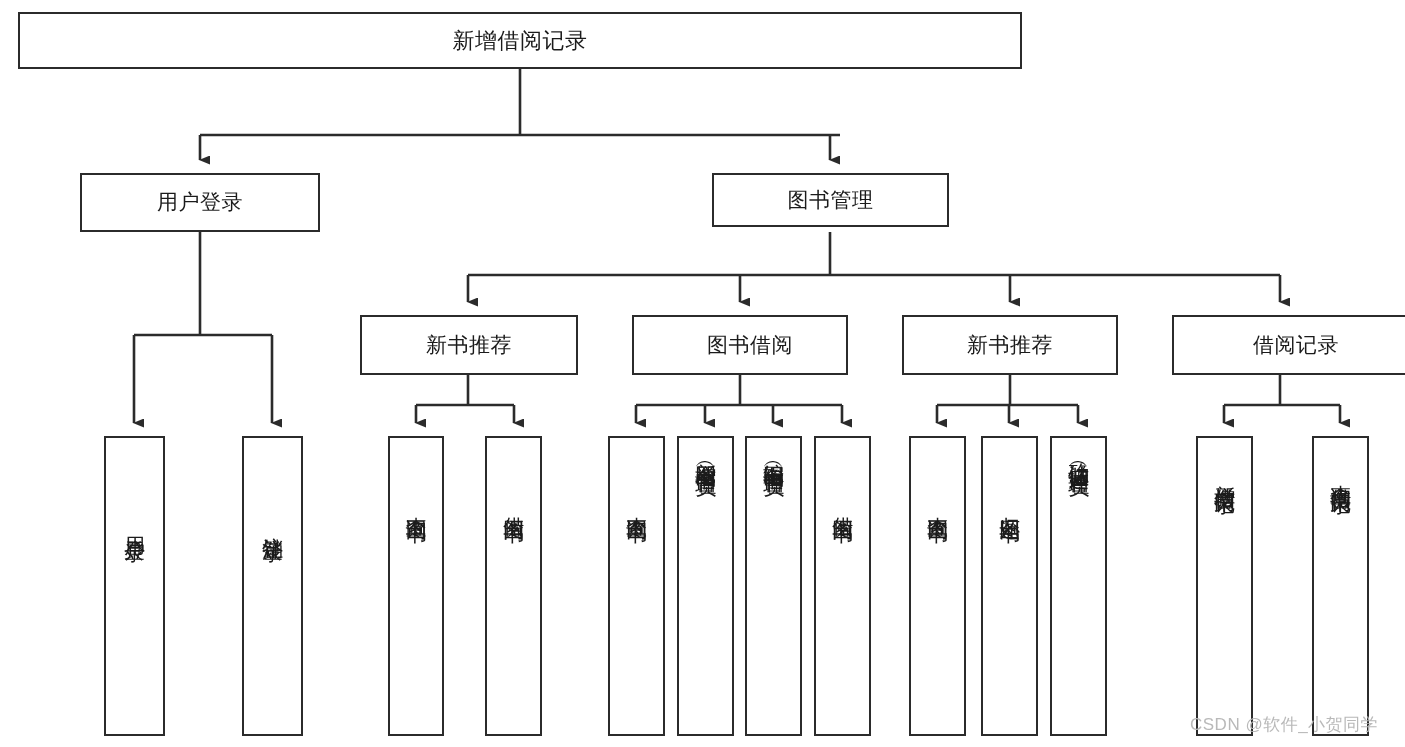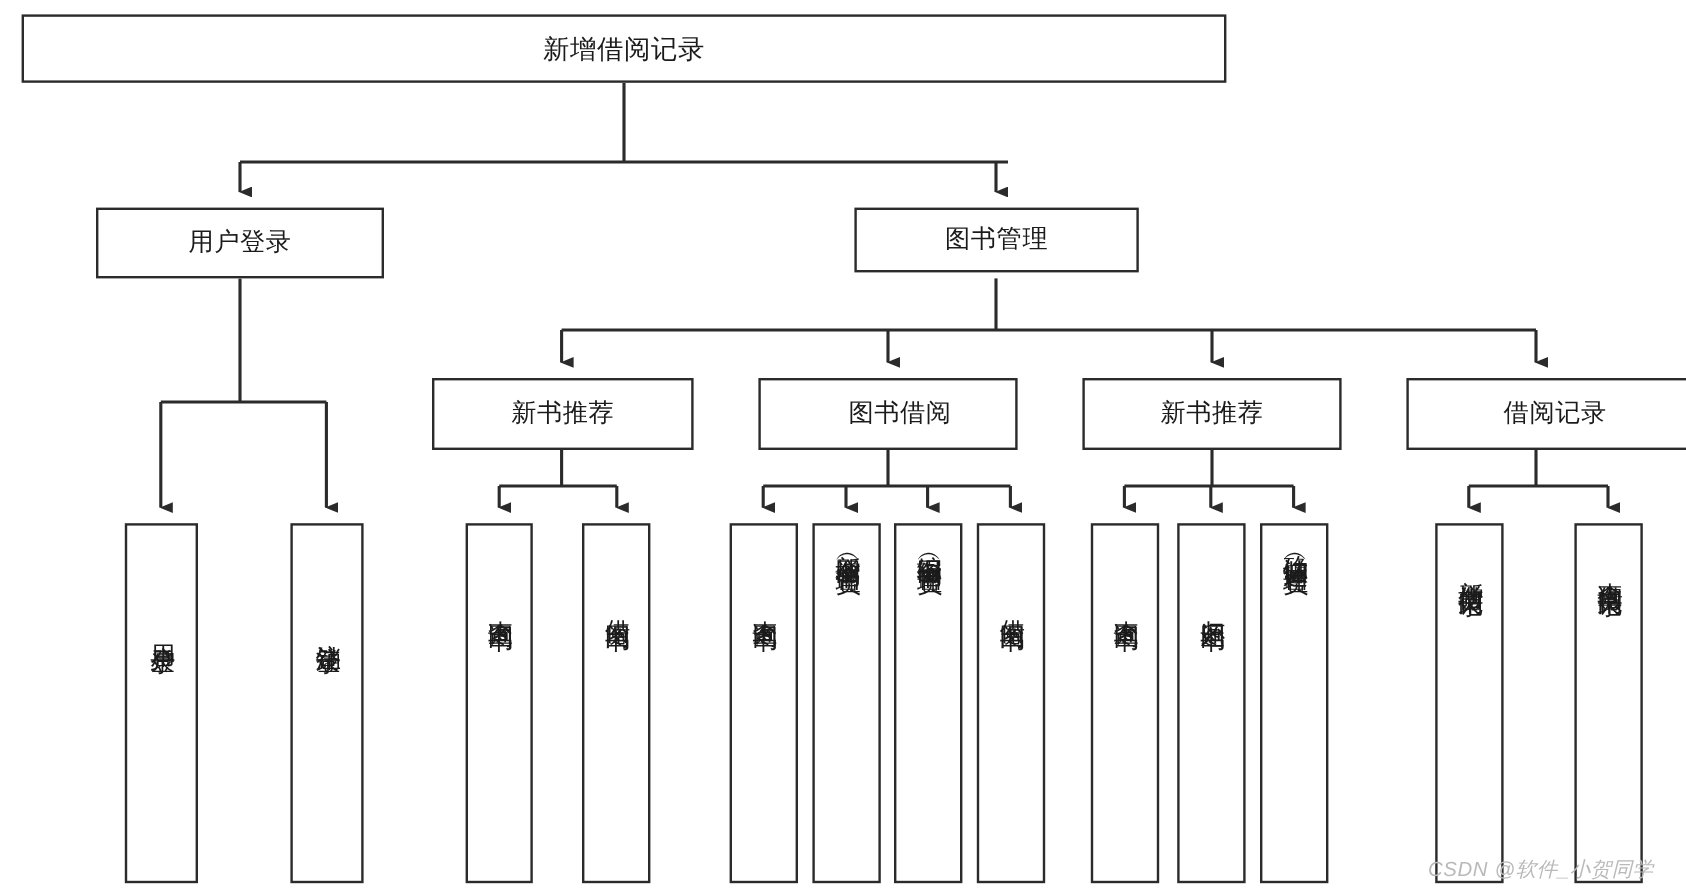--- a/index.html
+++ b/index.html
@@ -172,14 +172,14 @@
   <div class="node leaf" id="n-lf-10" style="left: 1050px; top: 436px; width: 57px; height: 300px; padding-top: 8px;">
     <span class="lbl">确认归还（管理员）</span>
   </div>
   <div class="node leaf" id="n-lf-11" style="left: 1196px; top: 436px; width: 57px; height: 300px; padding-top: 30px;">
     <span class="lbl">新增借阅记录</span>
   </div>
   <div class="node leaf" id="n-lf-12" style="left: 1312px; top: 436px; width: 57px; height: 300px; padding-top: 30px;">
     <span class="lbl">查询借阅记录</span>
   </div>
 
-  <div class="watermark" id="wm" style="left: 1190px; top: 713px; font-style: italic;">CSDN @软件_小贺同学</div>
+  <div class="watermark" id="wm" style="left: 1190px; top: 713px;">CSDN @软件_小贺同学</div>
 </div>
 
 </body></html>

